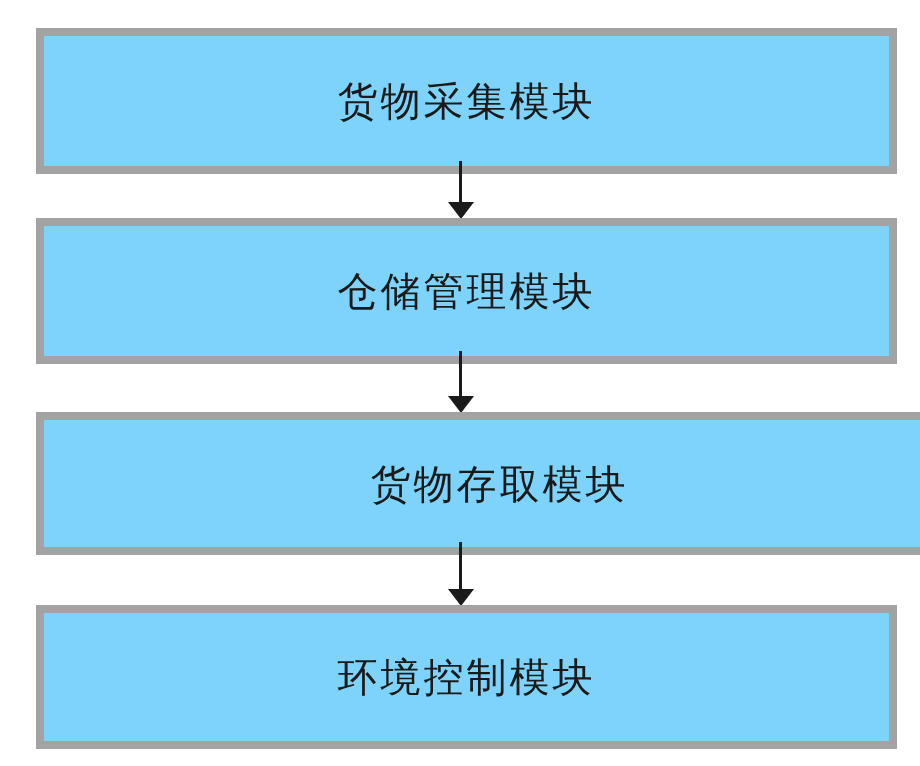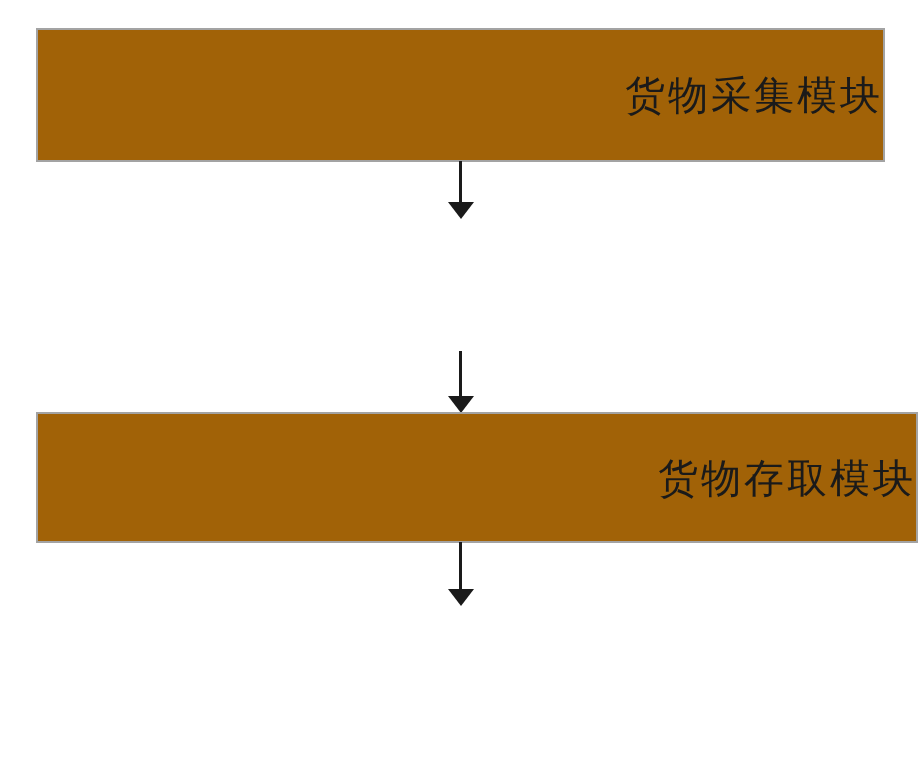--- a/index.html
+++ b/index.html
@@ -12,25 +12,25 @@
     position: relative;
     width: 920px;
     height: 766px;
     background: #ffffff;
     overflow: hidden;
   }
   .box {
     position: absolute;
     left: 36px;
     width: 845px;            
-    border: 2px solid #a3a3a3;
-    background: #a16207;
+    border: 8px solid #a3a3a3;
+    background: #7dd3fc;
     display: flex;
     align-items: center;
-    justify-content: flex-end;
+    justify-content: center;
   }
   .box-label {
     font-size: 40px;
     color: #1a1a1a;
     letter-spacing: 3px;
     white-space: nowrap;
     line-height: 1;
   }
   #box-1 { top: 28px;  height: 130px; }
   #box-2 { top: 218px; height: 130px; }
@@ -72,29 +72,35 @@
 
   <div class="box" id="box-1">
     <span class="box-label">货物采集模块</span>
   </div>
 
   <div class="arrow" id="arrow-1">
     <div class="arrow-line"></div>
     <div class="arrow-head"></div>
   </div>
 
+  <div class="box" id="box-2">
+    <span class="box-label">仓储管理模块</span>
+  </div>
 
   <div class="arrow" id="arrow-2">
     <div class="arrow-line"></div>
     <div class="arrow-head"></div>
   </div>
 
   <div class="box" id="box-3">
     <span class="box-label">货物存取模块</span>
   </div>
 
   <div class="arrow" id="arrow-3">
     <div class="arrow-line"></div>
     <div class="arrow-head"></div>
   </div>
 
+  <div class="box" id="box-4">
+    <span class="box-label">环境控制模块</span>
+  </div>
 
 </div>
 
 </body></html>

